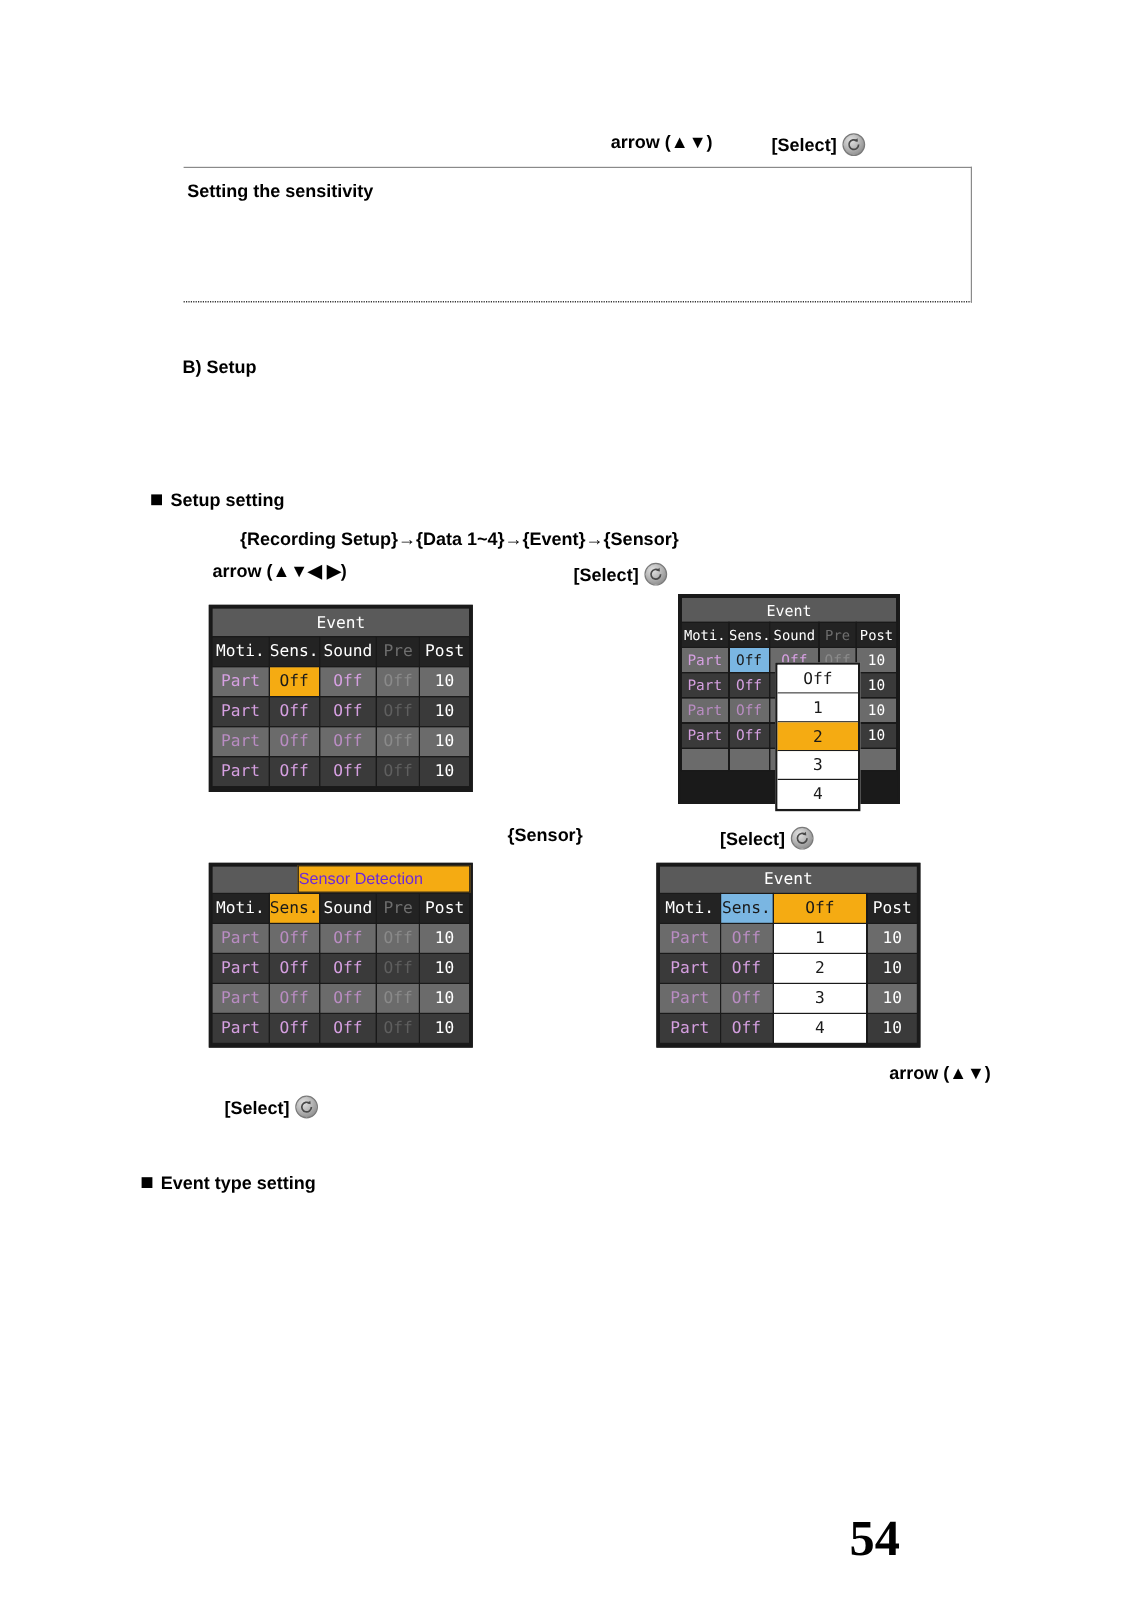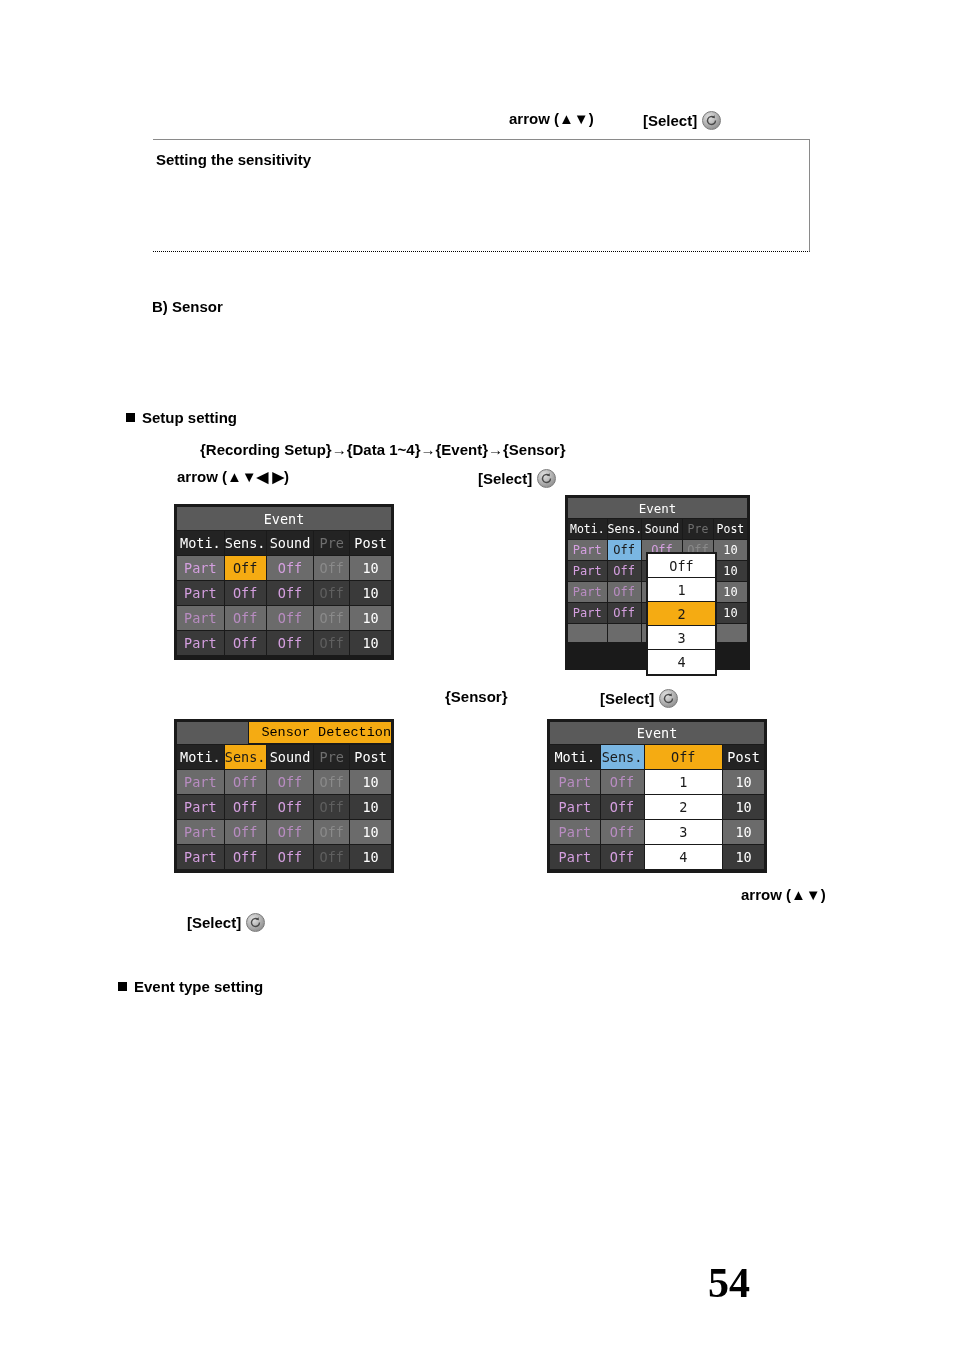--- a/index.html
+++ b/index.html
@@ -111,25 +111,25 @@
   .lcd .ghost  { color: #8a8a8a; }
   .lcd .ghost2 { color: #5f5f5f; }
   .lcd .white  { color: #ffffff; }
   .lcd .cell-orange { background: #f5ab12; color: #1a1a1a; }
   .lcd .cell-blue   { background: #7ab6e2; color: #1a1a1a; }
 
   
   .tooltip-strip {
     position: absolute;
     background: #f5ab12;
-    color: #000000;
+    color: #6d28d9;
     border: 1px solid #1a1a1a;
-    font-family: Liberation Mono, monospace;
+    font-family: Liberation Sans, sans-serif;
     font-size: 13.5px;
-    text-align: right;
+    text-align: left;
     line-height: 21px;
     white-space: nowrap;
   }
 
   
   .popup {
     position: absolute;
     border: 2px solid #1a1a1a;
     background: #ffffff;
     font-family: "DejaVu Sans Mono", monospace;
@@ -166,21 +166,21 @@
     <span>[Select]</span><span class="knob"><svg width="13" height="13" viewBox="0 0 13 13">
           <path d="M10.5 6.5a4 4 0 1 1-1.4-3.0" fill="none" stroke="#4a4a4a" stroke-width="1.4"></path>
           <path d="M9.6 1.2 L9.9 4.2 L6.9 3.4 Z" fill="#4a4a4a"></path>
         </svg></span>
   </div>
 
   <div class="notebox">
     <div class="txt t15" style="left:3px; top:12px;">Setting the sensitivity</div>
   </div>
 
-  <div class="txt t15" style="left:152px; top:299px;">B) Sensor</div>
+  <div class="txt t15" style="left:152px; top:299px;">B) Setup</div>
 
   <div class="txt t15" style="left:126px; top:410px;">
     <span class="sqbullet"></span><span>Setup setting</span>
   </div>
 
   <div class="txt t15" style="left:200px; top:442px;text-align:right;">{Recording Setup}→{Data 1~4}→{Event}→{Sensor}</div>
 
   <div class="txt t15" style="left:177px; top:469px;">arrow (▲▼◀ ▶)</div>
   <div class="txt t15" style="left:478px; top:469px;">
     <span>[Select]</span><span class="knob"><svg width="13" height="13" viewBox="0 0 13 13">
@@ -301,21 +301,21 @@
 
     <div class="popup" style="left:79px; top:55px; width:71px;">
       <div class="opt">Off</div>
       <div class="opt">1</div>
       <div class="opt hi">2</div>
       <div class="opt">3</div>
       <div class="opt">4</div>
     </div>
   </div>
 
-  <div class="txt t15" style="left:445px; top:689px;">{Sensor}</div>
+  <div class="txt t15" style="left:423px; top:689px;">{Sensor}</div>
   <div class="txt t15" style="left:600px; top:689px;">
     <span>[Select]</span><span class="knob"><svg width="13" height="13" viewBox="0 0 13 13">
           <path d="M10.5 6.5a4 4 0 1 1-1.4-3.0" fill="none" stroke="#4a4a4a" stroke-width="1.4"></path>
           <path d="M9.6 1.2 L9.9 4.2 L6.9 3.4 Z" fill="#4a4a4a"></path>
         </svg></span>
   </div>
 
   <div class="lcd" id="scr3" style="left:174px; top:719px; width:220px; height:154px;">
     <table>
       <colgroup>

